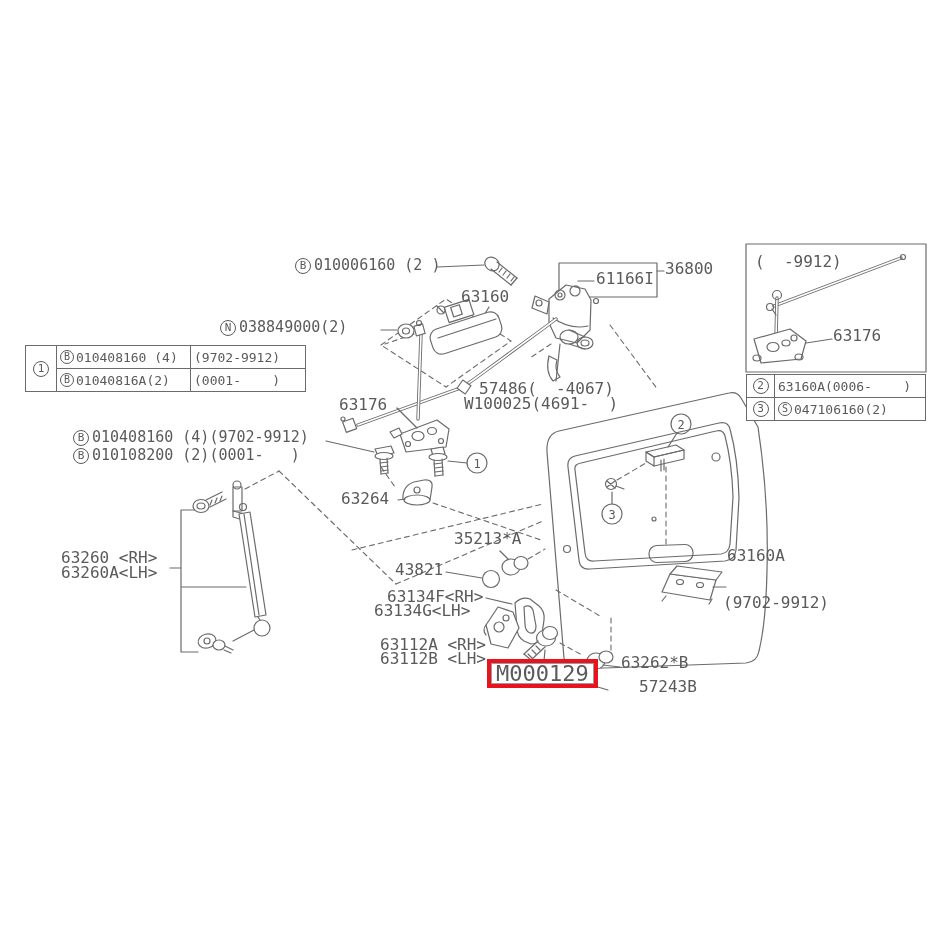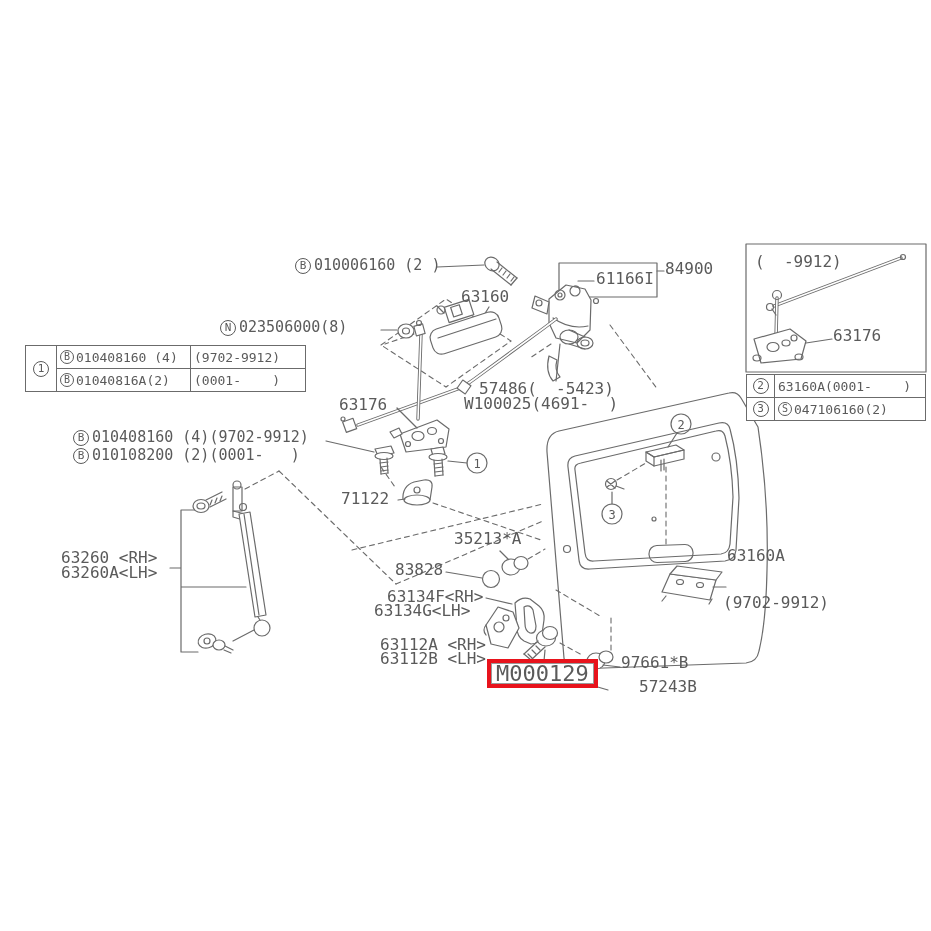--- a/index.html
+++ b/index.html
@@ -288,26 +288,26 @@
 
   <div class="lbl" style="left:461px;top:289px">
     <span>63160</span>
   </div>
 
   <div class="lbl" style="left:596px;top:271px">
     <span>61166I</span>
   </div>
 
   <div class="lbl" style="left:665px;top:261px">
-    <span>84900</span>
+    <span>36800</span>
   </div>
 
   <div class="lbl s15" style="left:220px;top:320px">
     <span class="circ">N</span>
-    <span>023506000(8)</span>
+    <span>038849000(2)</span>
   </div>
 
   <div class="tbl" style="left:25px;top:345px;width:281px;height:47px">
     <div class="tbl-marker">
       <span class="circ">1</span>
     </div>
     <div class="tbl-rows">
       <div class="tbl-row">
         <div class="cell part">
           <span class="circ c13">B</span>
@@ -319,55 +319,55 @@
         <div class="cell part">
           <span class="circ c13">B</span>
           <span>01040816A(2)</span>
         </div>
         <div class="cell range"><span>(0001-    )</span></div>
       </div>
     </div>
   </div>
 
   <div class="lbl" style="left:479px;top:381px">
-    <span>57486(  -5423)</span>
+    <span>57486(  -4067)</span>
   </div>
   <div class="lbl" style="left:464px;top:396px">
     <span>W100025(4691-  )</span>
   </div>
 
   <div class="lbl" style="left:339px;top:397px">
     <span>63176</span>
   </div>
 
   <div class="lbl s15" style="left:73px;top:430px">
     <span class="circ">B</span>
     <span>010408160 (4)(9702-9912)</span>
   </div>
   <div class="lbl s15" style="left:73px;top:448px">
     <span class="circ">B</span>
     <span>010108200 (2)(0001-   )</span>
   </div>
 
   <div class="lbl" style="left:341px;top:491px">
-    <span>71122</span>
+    <span>63264</span>
   </div>
 
   <div class="lbl" style="left:61px;top:550px">
     <span>63260 &lt;RH&gt;</span>
   </div>
   <div class="lbl" style="left:61px;top:565px">
     <span>63260A&lt;LH&gt;</span>
   </div>
 
   <div class="lbl" style="left:454px;top:531px">
     <span>35213*A</span>
   </div>
   <div class="lbl" style="left:395px;top:562px">
-    <span>83828</span>
+    <span>43821</span>
   </div>
 
   <div class="lbl" style="left:387px;top:589px">
     <span>63134F&lt;RH&gt;</span>
   </div>
   <div class="lbl" style="left:374px;top:603px">
     <span>63134G&lt;LH&gt;</span>
   </div>
 
   <div class="lbl" style="left:380px;top:637px">
@@ -375,21 +375,21 @@
   </div>
   <div class="lbl" style="left:380px;top:651px">
     <span>63112B &lt;LH&gt;</span>
   </div>
 
   <div class="mbox" style="left:487px;top:659px">
     <span class="mbox-inner">M000129</span>
   </div>
 
   <div class="lbl" style="left:621px;top:655px">
-    <span>97661*B</span>
+    <span>63262*B</span>
   </div>
   <div class="lbl" style="left:639px;top:679px">
     <span>57243B</span>
   </div>
 
   <div class="lbl" style="left:727px;top:548px">
     <span>63160A</span>
   </div>
   <div class="lbl" style="left:723px;top:595px">
     <span>(9702-9912)</span>
@@ -401,21 +401,21 @@
   <div class="lbl" style="left:833px;top:328px">
     <span>63176</span>
   </div>
 
   <div class="tbl" style="left:746px;top:374px;width:180px;height:47px">
     <div class="tbl-rows">
       <div class="tbl-row">
         <div class="cell" style="width:28px;border-right:1.3px solid var(--line);justify-content:center;padding-left:0;flex:none;">
           <span class="circ">2</span>
         </div>
-        <div class="cell range"><span>63160A(0001-    )</span></div>
+        <div class="cell range"><span>63160A(0006-    )</span></div>
       </div>
       <div class="tbl-row">
         <div class="cell" style="width:28px;border-right:1.3px solid var(--line);justify-content:center;padding-left:0;flex:none;">
           <span class="circ">3</span>
         </div>
         <div class="cell range">
           <span class="circ c13">S</span>
           <span>047106160(2)</span>
         </div>
       </div>

